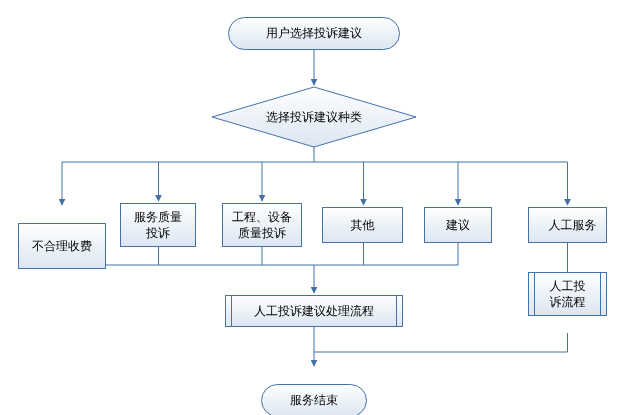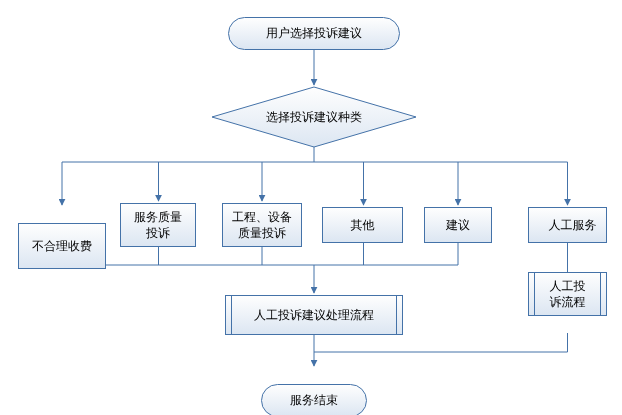--- a/index.html
+++ b/index.html
@@ -110,20 +110,20 @@
 
   <div class="node" style="left:222px; top:203px; width:80px; height:44px;">工程、设备
 质量投诉</div>
 
   <div class="node" style="left:322px; top:207px; width:81px; height:36px;">其他</div>
 
   <div class="node" style="left:424px; top:207px; width:68px; height:36px;">建议</div>
 
   <div class="node" style="left:528px; top:207px; width:79px; height:36px;padding-left:12px;">人工服务</div>
 
-  <div class="node predef" style="left:225px; top:295px; width:178px; height:40px;">人工投诉建议处理流程</div>
+  <div class="node predef" style="left:225px; top:295px; width:178px; height:32px;">人工投诉建议处理流程</div>
 
   <div class="node predef" style="left:528px; top:272px; width:79px; height:44px;">人工投
 诉流程</div>
 
   <div class="node terminator" style="left:261px; top:360px; width:106px; height:33px;margin-top:24px;">服务结束</div>
 
 </div>
 
 </body></html>

